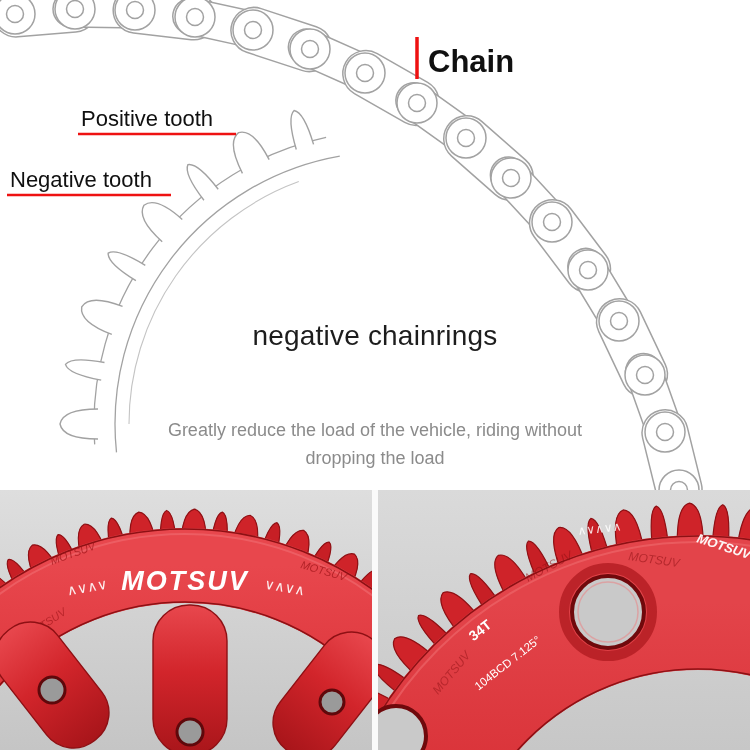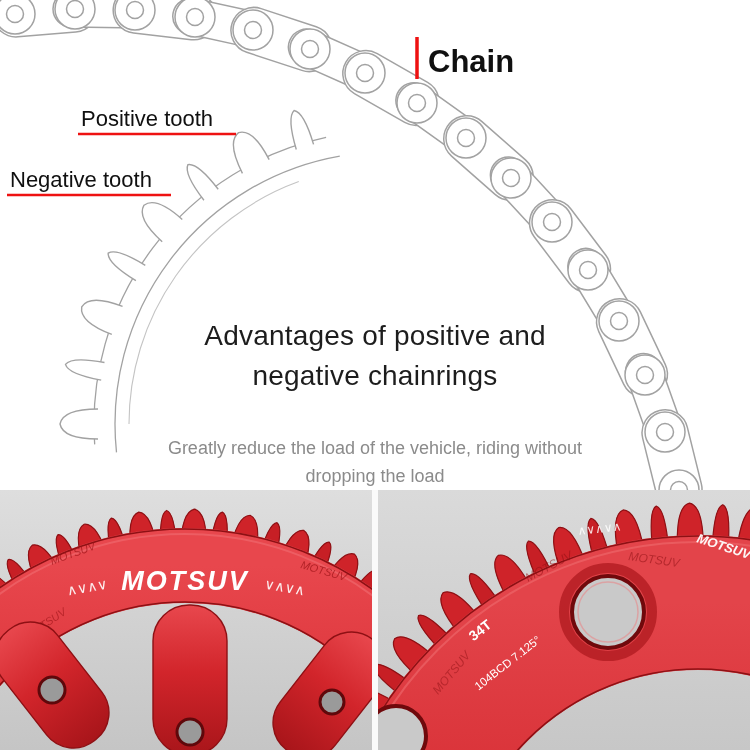--- a/index.html
+++ b/index.html
@@ -3,21 +3,21 @@
 <meta charset="utf-8">
 <style>
   html,body{margin:0;padding:0;}
   body{width:750px;height:750px;background:#ffffff;font-family:"Liberation Sans",sans-serif;overflow:hidden;}
   .stage{position:relative;width:750px;height:750px;background:#ffffff;}
   .illustration{position:absolute;top:0;left:0;width:750px;height:490px;}
   .illustration svg{display:block;}
   .sketch-label{font-family:"Liberation Sans",sans-serif;fill:#101010;}
   .heading{position:absolute;top:316px;left:0;width:750px;text-align:center;
            font-size:28px;line-height:40px;color:#1d1d1d;letter-spacing:.2px;}
-  .subheading{position:absolute;top:434px;left:0;width:750px;text-align:center;
+  .subheading{position:absolute;top:416px;left:0;width:750px;text-align:center;
            font-size:18px;line-height:28px;color:#8b8b8b;}
   .products{position:absolute;top:490px;left:0;width:750px;height:260px;display:flex;background:#f7f7f7;}
   .photo{position:relative;width:372px;height:260px;overflow:hidden;}
   .divider{width:6px;height:260px;background:#fafafa;}
   .photo svg{display:block;}
   text{user-select:none;}
 </style>
 </head>
 <body>
 
@@ -106,21 +106,20 @@
         <line x1="7" y1="195" x2="171" y2="195" stroke-width="2.6"></line>
       </g>
 
       <text class="sketch-label" x="428" y="72" font-size="31" font-weight="bold">Chain</text>
       <text class="sketch-label" x="81" y="126" font-size="22">Positive tooth</text>
       <text class="sketch-label" x="10" y="187" font-size="22">Negative tooth</text>
     </svg>
   </div>
 
   <div class="heading">
-    <div>Advantages of positive and</div>
     <div>negative chainrings</div>
   </div>
   <div class="subheading">
     <div>Greatly reduce the load of the vehicle, riding without</div>
     <div>dropping the load</div>
   </div>
 
   <div class="products">
 
     <div class="photo">

